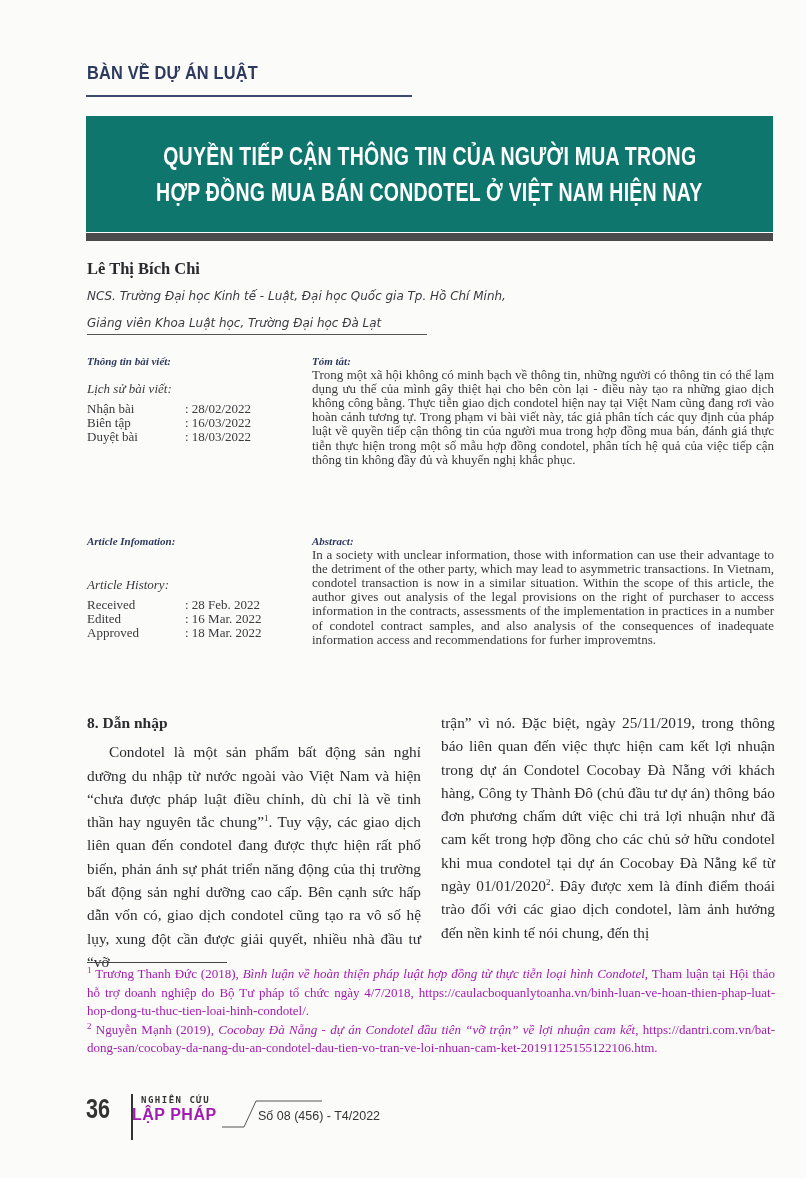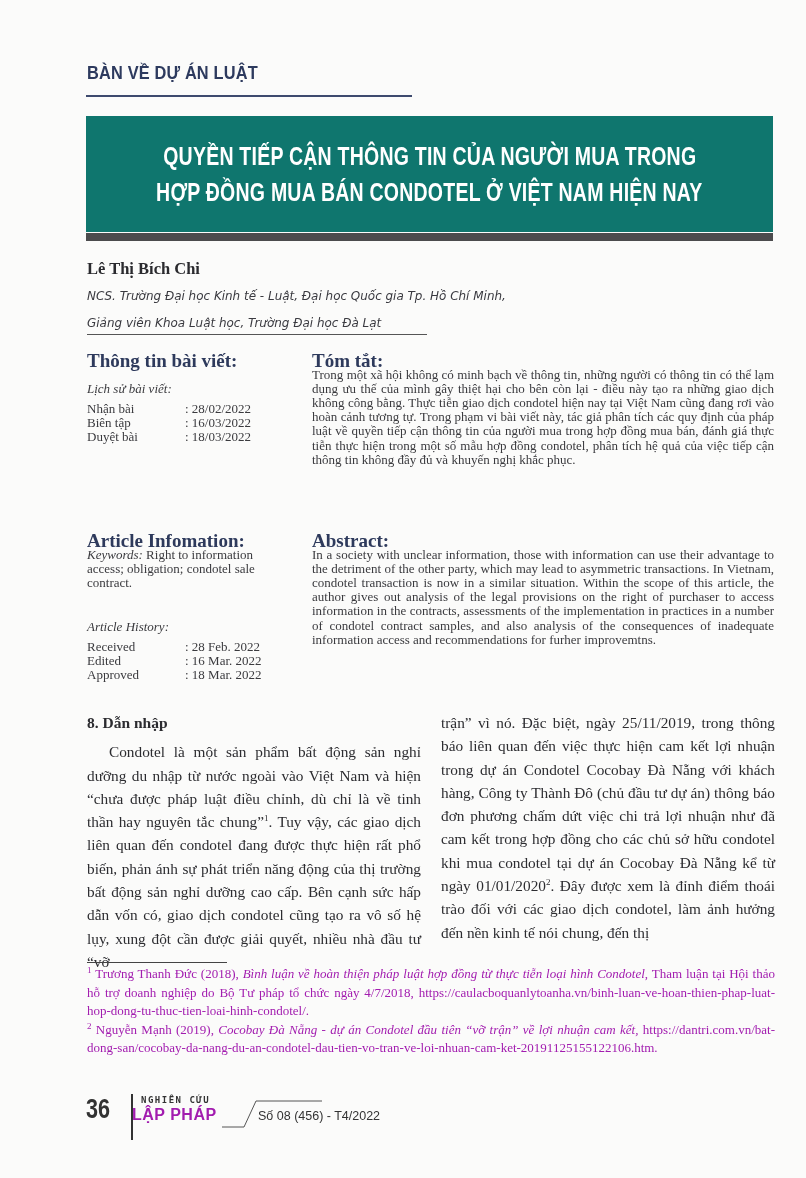--- a/index.html
+++ b/index.html
@@ -27,21 +27,21 @@
   .author-name { left: 87px; top: 259px; font-weight: bold; font-size: 16.5px; color: #2a2a2e; }
   .affil {
     left: 87px; font-family: "DejaVu Sans", sans-serif; font-style: italic; font-size: 13px;
     color: #3a3a40; transform: scaleX(0.92); transform-origin: left top; white-space: nowrap;
   }
   .affil-1 { top: 288px; }
   .affil-2 { top: 315px; }
   .affil-rule { left: 87px; top: 334px; width: 340px; height: 1px; background: #555; }
 
   .info-col { left: 87px; width: 200px; font-size: 13px; line-height: 14px; color: #3a3a3e; }
-  .info-title { font-weight: bold; color: #2e3a5c; font-size: 19px; }
+  .info-title { font-weight: bold; color: #2e3a5c; font-size: 11px; font-style: italic; }
   .kw-label { font-style: italic; }
   .hist-title { font-style: italic; margin-top: 14px; margin-bottom: 6px; }
   .hist-row { display: flex; }
   .hist-label { width: 98px; }
   .abs-col { left: 312px; width: 462px; font-size: 13px; line-height: 14.1px; color: #3a3a3e; }
   .abs-col .info-title { margin-bottom: 0; }
   .abs-text { text-align: justify; }
 
   .body-col { width: 334px; font-size: 15.3px; line-height: 23.3px; color: #2c2c30; text-align: justify; }
   .body-left { left: 87px; top: 711px; }
@@ -95,21 +95,20 @@
     </div>
 </div>
 
 <div class="abs abs-col" style="top:354px;">
   <div class="info-title">Tóm tắt:</div>
   <div class="abs-text">Trong một xã hội không có minh bạch về thông tin, những người có thông tin có thể lạm dụng ưu thế của mình gây thiệt hại cho bên còn lại - điều này tạo ra những giao dịch không công bằng. Thực tiễn giao dịch condotel hiện nay tại Việt Nam cũng đang rơi vào hoàn cảnh tương tự. Trong phạm vi bài viết này, tác giả phân tích các quy định của pháp luật về quyền tiếp cận thông tin của người mua trong hợp đồng mua bán, đánh giá thực tiễn thực hiện trong một số mẫu hợp đồng condotel, phân tích hệ quả của việc tiếp cận thông tin không đầy đủ và khuyến nghị khắc phục.</div>
 </div>
 
 <div class="abs info-col" style="top:534px;">
   <div class="info-title">Article Infomation:</div>
-  <div><span class="kw-label">Keywords:</span><span> Right to information access; obligation; condotel sale contract.</span></div>
   <div class="hist-title" style="margin-top:30px;">Article History:</div>
   <div class="hist-row">
       <span class="hist-label">Received</span>
       <span>: 28 Feb. 2022</span>
     </div>
   <div class="hist-row">
       <span class="hist-label">Edited</span>
       <span>: 16 Mar. 2022</span>
     </div>
   <div class="hist-row">

